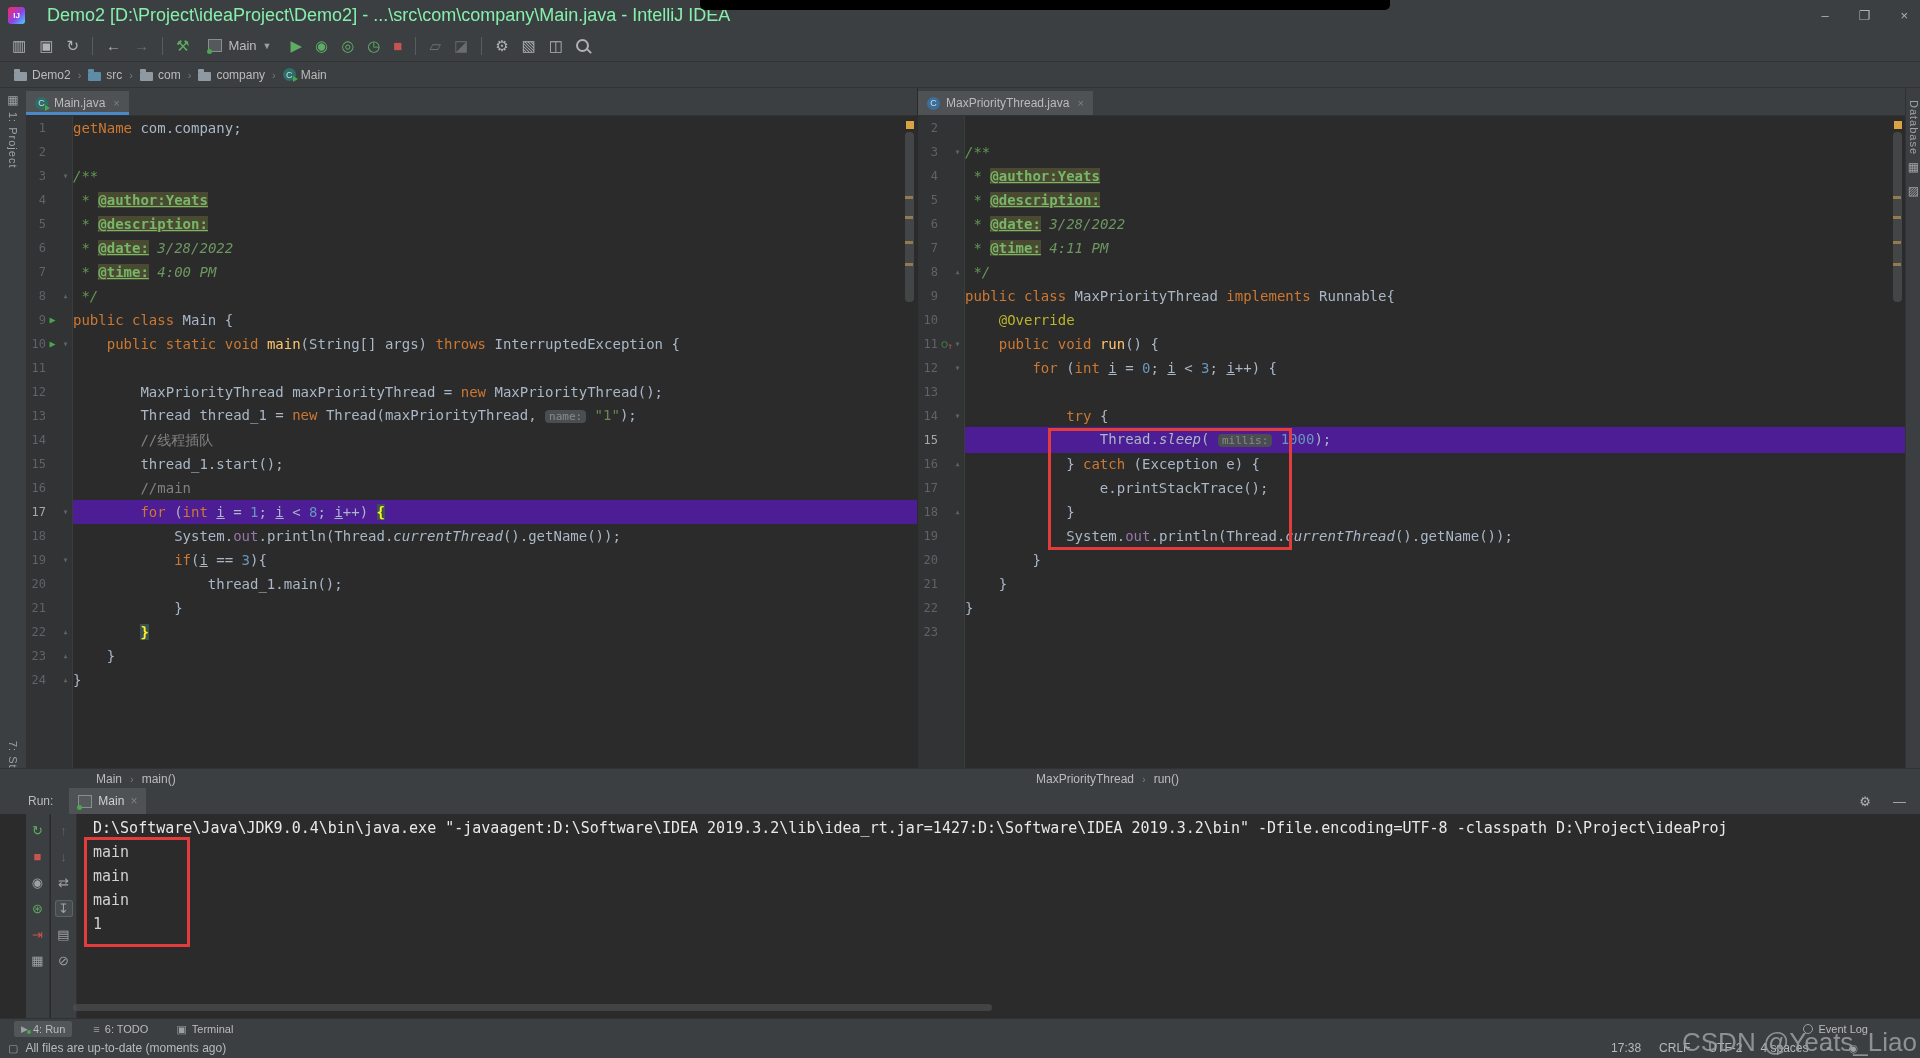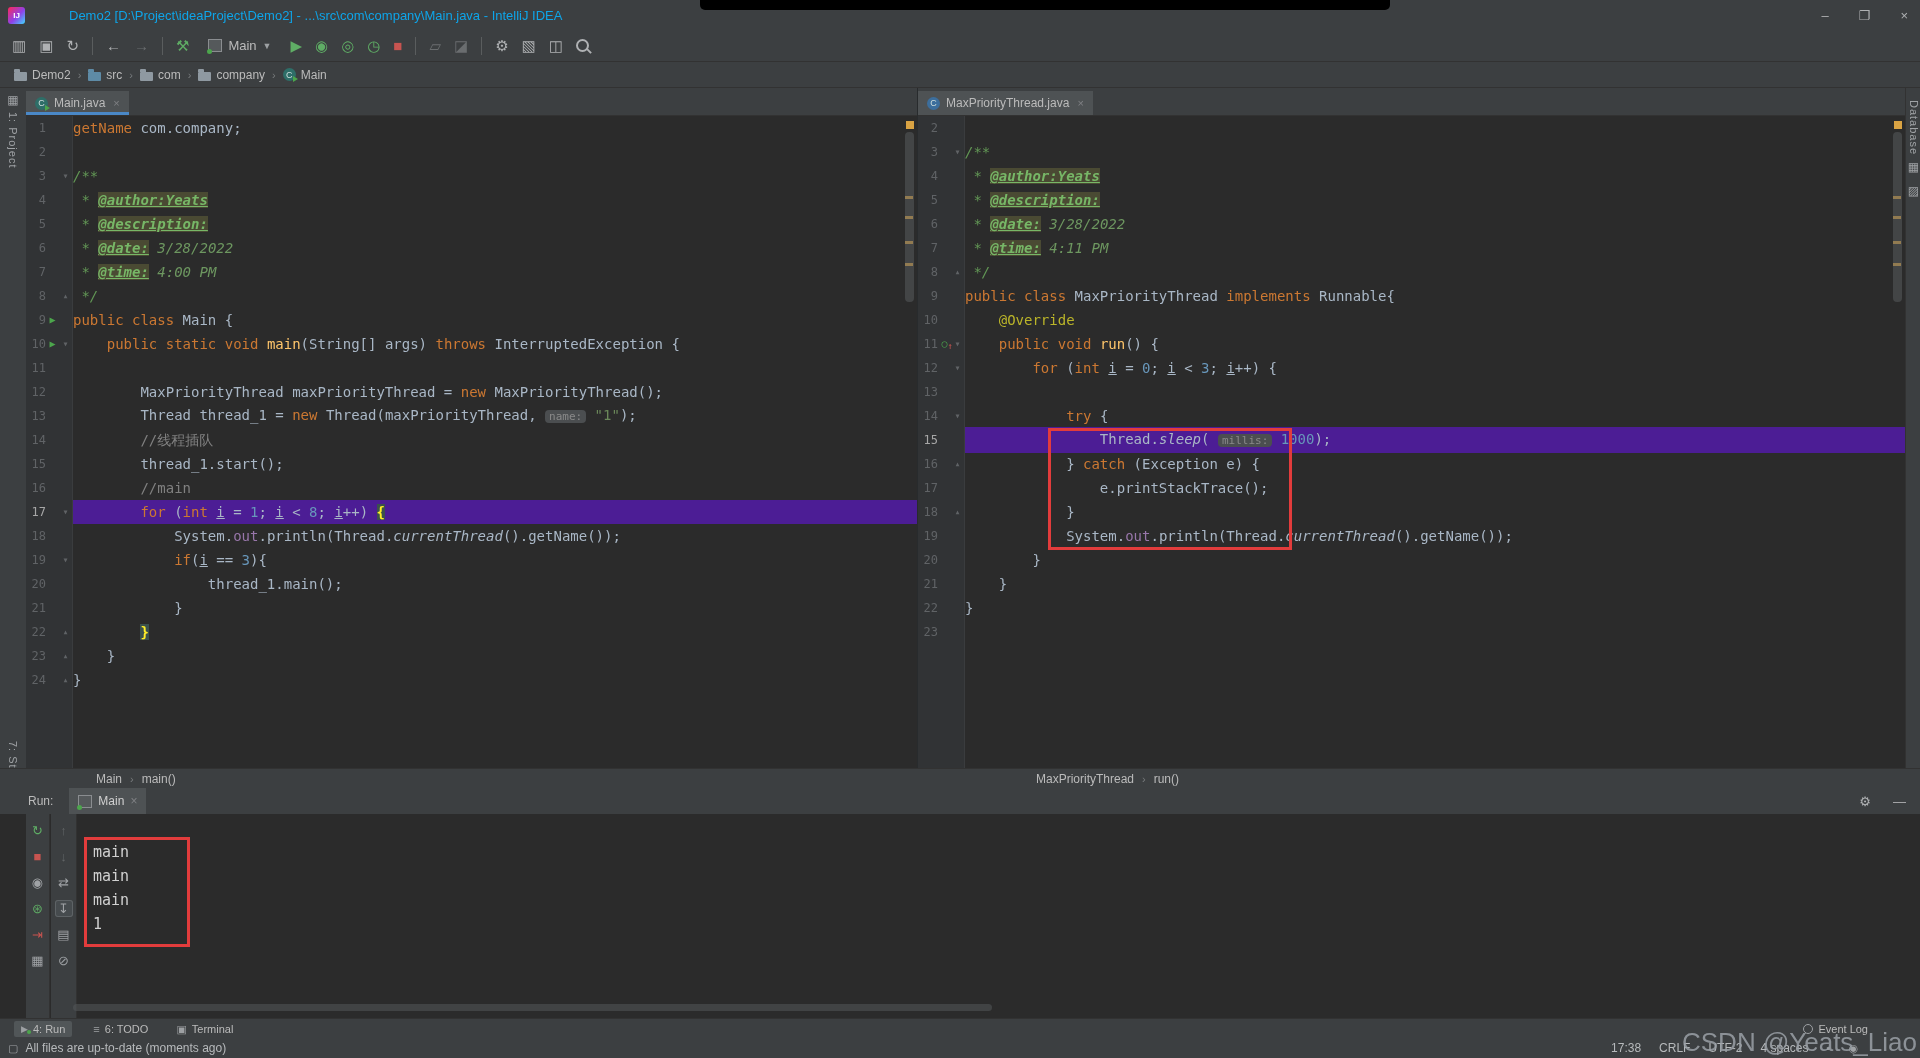--- a/index.html
+++ b/index.html
@@ -5,21 +5,21 @@
   html,body{margin:0;padding:0;background:#1e1e1e;}
   .app{position:relative;width:1920px;height:1058px;background:#2b2b2b;overflow:hidden;
        font-family:"Liberation Sans",sans-serif;color:#bbbbbb;-webkit-font-smoothing:antialiased;}
   .abs{position:absolute;}
   
   .titlebar{left:0;top:0;width:1920px;height:30px;background:#3c3f41;display:flex;align-items:center;}
   .logo{width:17px;height:17px;margin-left:8px;border-radius:3px;
         background:linear-gradient(135deg,#fe2857 0%,#8f41e9 55%,#3ddcff 100%);
         color:#fff;font-size:8px;font-weight:bold;display:flex;align-items:center;justify-content:center;}
   .menu-item{font-size:13px;color:#bbbbbb;padding:0 9px;line-height:30px;cursor:default;}
-  .win-title{font-size:13px;color:#0ea5e9;margin-left:44px;white-space:nowrap;}
+  .win-title{font-size:18px;color:#86efac;margin-left:22px;white-space:nowrap;}
   .win-controls{position:absolute;right:12px;top:0;height:30px;display:flex;gap:30px;align-items:center;
                 color:#afb1b3;font-size:13px;}
   .black-bar{left:700px;top:0;width:690px;height:10px;background:#000;border-radius:0 0 5px 5px;z-index:40;}
   
   .toolbar{left:0;top:30px;width:1920px;height:32px;background:#3c3f41;display:flex;align-items:center;
            padding-left:12px;box-sizing:border-box;gap:13px;border-bottom:1px solid #323232;}
   .tbi{font-size:15px;line-height:1;cursor:default;}
   .tbi.dim{color:#afb1b3}.tbi.dimmer{color:#6a6d6f}.tbi.green{color:#5fad65}.tbi.red{color:#c75450}
   .tb-sep{width:1px;height:18px;background:#5a5d5e;}
   .runcfg{display:flex;align-items:center;gap:6px;padding:2px 6px;}
@@ -67,21 +67,21 @@
   .mk span{width:13px;text-align:center;font-size:10px;line-height:24px;}
   .run-arrow{color:#4ca64c;font-size:9px;}
   .fold{color:#606366;}
   .ovr-ico{color:#4ca64c;font-size:11px;position:relative;}
   .ovr-ico::after{content:'↑';color:#c75450;font-size:9px;position:absolute;right:-2px;top:2px;}
   .code{flex:1;white-space:pre;line-height:24px;color:#a9b7c6;z-index:1;}
   .row.cur .code{background:#4c1d95;}
   .row.cur .lno{color:#a7a7a7;}
   .kw{color:#cc7832;} .pl{color:#a9b7c6;} .str{color:#6a8759;} .num{color:#6897bb;} .cmt{color:#808080;}
   .doc{color:#629755;font-style:italic;} 
-  .doctag{color:#77b767;font-weight:bold;font-style:italic;text-decoration:underline;background:#4a4a33;}
+  .doctag{color:#77b767;font-weight:bold;text-decoration:underline;background:#4a4a33;}
   .docval{color:#6d9760;font-style:italic;}
   .fn{color:#ffc66b;}
   .ann{color:#bbb529;}
   .sf{color:#9876aa;}
   .sm{color:#a9b7c6;font-style:italic;}
   .und{color:#a9b7c6;text-decoration:underline;}
   .brace{color:#ffef28;background:#3b514d;font-weight:bold;}
   .hint{background:#4b4e50;color:#8a8a8a;border-radius:4px;font-size:11px;padding:0 4px;font-style:normal;}
   .stripebar{position:absolute;right:1px;top:0;width:13px;height:100%;}
   .stripe-square{position:absolute;right:2px;top:5px;width:8px;height:8px;background:#d9a343;}
@@ -665,20 +665,21 @@
       </div>
     <div class="rtb rtb2" id="rtb2">
         <span class="ico dimmer">↑</span>
         <span class="ico dimmer">↓</span>
         <span class="ico dim">⇄</span>
         <span class="ico dim sel">↧</span>
         <span class="ico dim">▤</span>
         <span class="ico dim">⊘</span>
       </div>
     <div class="console">
+      <div class="cmdline">D:\Software\Java\JDK9.0.4\bin\java.exe "-javaagent:D:\Software\IDEA 2019.3.2\lib\idea_rt.jar=1427:D:\Software\IDEA 2019.3.2\bin" -Dfile.encoding=UTF-8 -classpath D:\Project\ideaProj</div>
       <div class="outlines" id="console-out"><div>main</div><div>main</div><div>main</div><div>1</div></div>
       <div class="console-redbox"></div>
     </div>
   </div>
   <div class="abs hscroll"></div>
 
   <div class="abs bottombar">
     <span id="bb-items" style="display:flex;align-items:center;">
         <span class="bb-item active">
           <span class="bb-play">▶</span>

